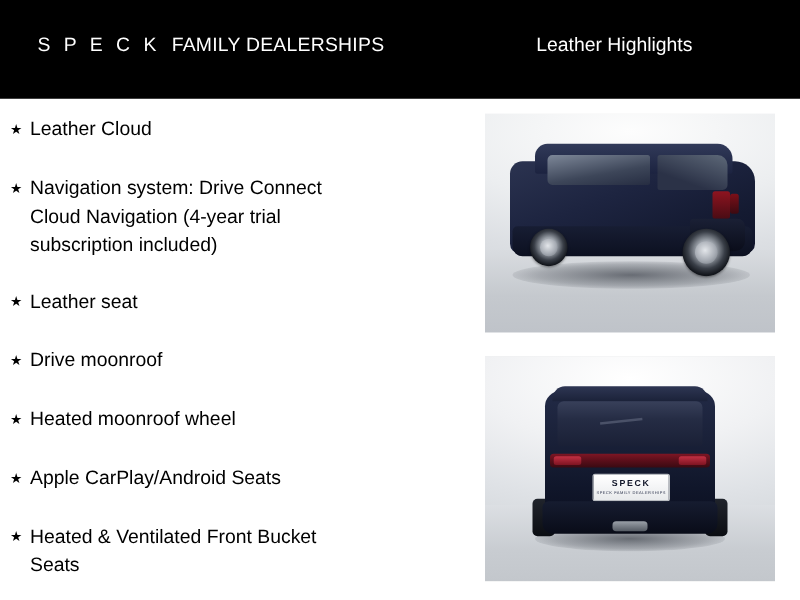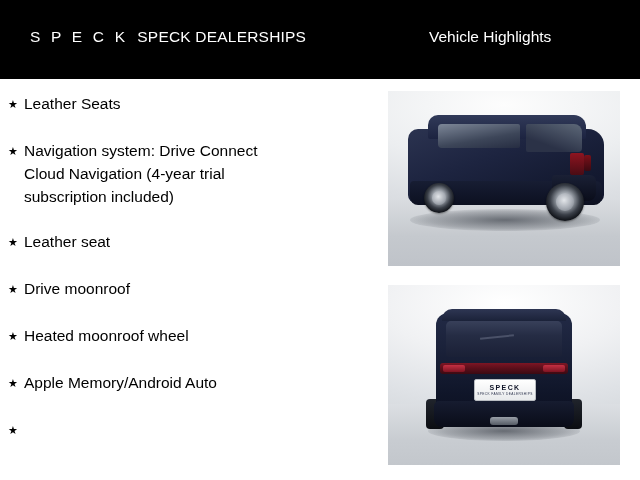--- a/index.html
+++ b/index.html
@@ -345,29 +345,29 @@
   .suv2-tire-l { left: 8px; top: 96px; width: 18px; height: 30px; border-radius: 4px; background: linear-gradient(180deg, #20242c, #0b0d12); position: absolute; }
   .suv2-tire-r { right: 8px; top: 96px; width: 18px; height: 30px; border-radius: 4px; background: linear-gradient(180deg, #20242c, #0b0d12); position: absolute; }
   .suv2-shadow { left: 10px; top: 118px; width: 152px; height: 20px; }
 </style>
 </head>
 <body>
 
 <div class="slide">
 
   <div class="header">
-    <div class="brand"><span class="spaced">S P E C K</span>&nbsp;&nbsp;<span>SPECK DEALERSHIPS</span></div>
-    <div class="header-title">Vehicle Highlights</div>
+    <div class="brand"><span class="spaced">S P E C K</span>&nbsp;&nbsp;<span>FAMILY DEALERSHIPS</span></div>
+    <div class="header-title">Leather Highlights</div>
   </div>
 
   <div class="features">
 
     <div class="feature" style="top:13px">
       <span class="bullet">★</span>
-      <span class="feature-text">Leather Seats</span>
+      <span class="feature-text">Leather Cloud</span>
     </div>
 
     <div class="feature" style="top:60px">
       <span class="bullet">★</span>
       <span class="feature-text">Navigation system: Drive Connect
 Cloud Navigation (4-year trial
 subscription included)</span>
     </div>
 
     <div class="feature" style="top:151px">
@@ -380,25 +380,27 @@
       <span class="feature-text">Drive moonroof</span>
     </div>
 
     <div class="feature" style="top:245px">
       <span class="bullet">★</span>
       <span class="feature-text">Heated moonroof wheel</span>
     </div>
 
     <div class="feature" style="top:292px">
       <span class="bullet">★</span>
-      <span class="feature-text">Apple Memory/Android Auto</span>
+      <span class="feature-text">Apple CarPlay/Android Seats</span>
     </div>
 
     <div class="feature" style="top:339px">
       <span class="bullet">★</span>
+      <span class="feature-text">Heated &amp; Ventilated Front Bucket
+Seats</span>
     </div>
 
   </div>
 
   <div class="photo photo-top">
     <div class="studio-top"></div>
     <div class="suv">
       <div class="shadow-ellipse suv-shadow"></div>
       <div class="suv-body"></div>
       <div class="suv-roof"></div>

